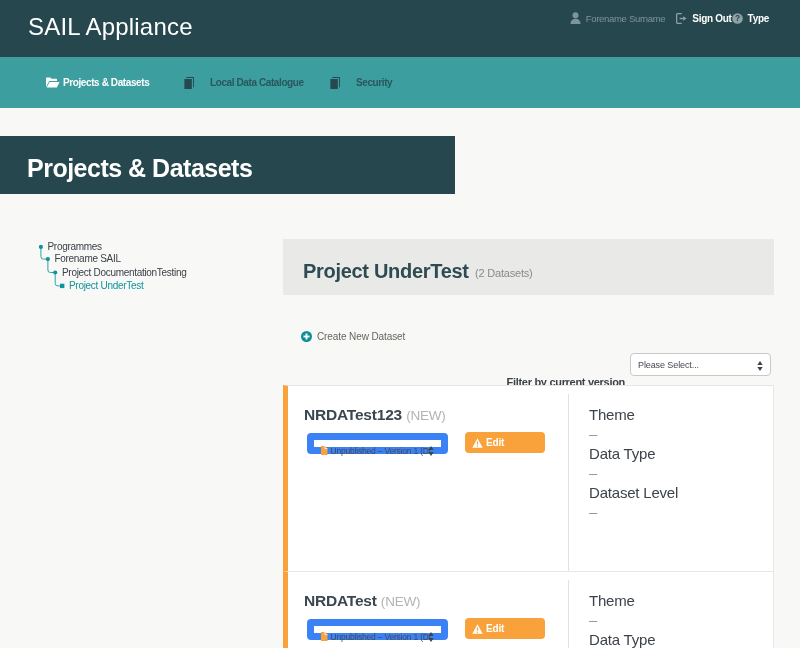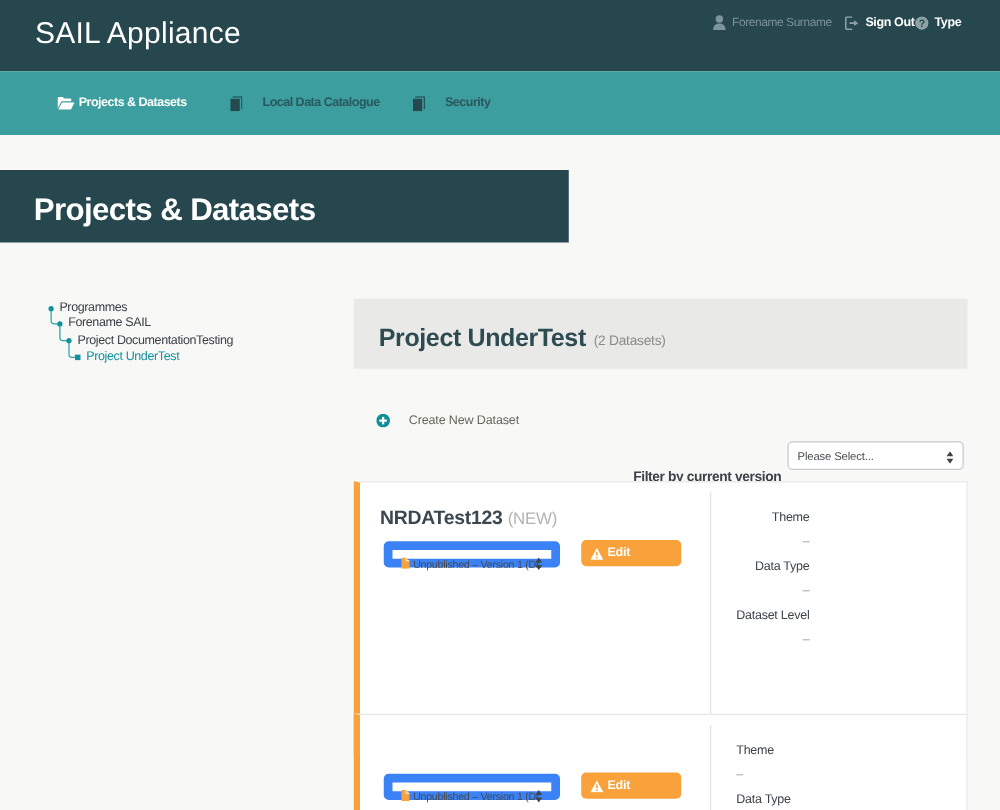--- a/index.html
+++ b/index.html
@@ -28,40 +28,40 @@
 .tree-row { font-size:10px; letter-spacing:-0.3px; color:#3c4249; white-space:nowrap; }
 .tree-row b { font-weight:normal; }
 .teal { color:#11929e; }
 
 
 .gbox { left:283px; top:239px; width:491px; height:56px; background:#e9e9e8; }
 .gbox .t1 { position:absolute; left:20px; top:21px; font-size:20px; font-weight:bold; color:#2e4b52; letter-spacing:-0.3px; }
 .gbox .t2 { position:absolute; left:192px; top:28px; font-size:11px; color:#8a8a8a; letter-spacing:-0.2px;text-align:center; }
 
 
-.cnd-text { left:327px; top:330.5px; font-size:10px; letter-spacing:-0.1px; color:#66665e; }
+.cnd-text { left:317px; top:330.5px; font-size:10px; letter-spacing:-0.1px; color:#66665e; }
 
 
 .flt-label { top:360px; right:175px; font-size:11px; letter-spacing:-0.3px; font-weight:bold; color:#3c4148; white-space:nowrap;margin-top:16px; }
 .sel { background:#fff; border:1px solid #c9c9c9; border-radius:4px; }
 .sel1 { left:630px; top:353px; width:141px; height:23px;padding-left:32px; }
 .sel1 .st { position:absolute; left:7px; top:5.5px; font-size:9px; letter-spacing:-0.1px; color:#44494f; }
 
 
 .card { left:283px; width:491px; background:#fff; border:1px solid #e7e7e5; border-left:5px solid #f9a13a; }
-.card1 { top:385px; height:220px;text-align:right; }
+.card1 { top:385px; height:220px; }
 .card2 { top:571px; height:172px; }
 .ctitle { position:absolute; left:16px; top:20px; font-size:15.5px; font-weight:bold; color:#3a4750; letter-spacing:-0.2px; white-space:nowrap; }
 .ctitle .new { font-weight:normal; color:#b3b3b3; font-size:13.5px; letter-spacing:-0.2px; }
 .csel { position:absolute; left:19px; top:47px; width:141px; height:21px; background:#fff; border:7px solid #3b82f6; border-radius:4px; }
 .csel .st { position:absolute; left:16.5px; top:5.5px; font-size:8.5px; letter-spacing:-0.2px; color:#44494f; white-space:nowrap; }
 .editbtn { position:absolute; left:177px; top:46px; width:80px; height:21px; background:#f9a13a; border-radius:4px; }
 .editbtn .et { position:absolute; left:21px; top:4.5px; font-size:10px; letter-spacing:-0.2px; font-weight:bold; color:#fff; }
 .vline { position:absolute; left:280px; top:8px; bottom:8px; width:1px; background:#e2e2e0; }
-.rcol { position:absolute; left:301px; top:19px; font-size:10px; letter-spacing:-0.2px; color:#3d434b; line-height:19.4px; }
+.rcol { position:absolute; left:301px; top:19px; font-size:15px; letter-spacing:-0.2px; color:#3d434b; line-height:19.4px; }
 .rcol .dash { color:#9a9a9a; }
 
 .arrows { position:absolute; right:7px; top:4px; }
 </style>
 </head>
 <body>
 
 <div class="abs hdr"></div>
 <div class="abs brand">SAIL Appliance</div>
 <div class="abs hdr-right">
@@ -153,20 +153,21 @@
       <rect x="4.9" y="3.4" width="1.2" height="3.3" fill="#f9a13a"></rect>
       <rect x="4.9" y="7.6" width="1.2" height="1.2" fill="#f9a13a"></rect>
     </svg>
     <span class="et">Edit</span>
   </div>
   <div class="vline"></div>
   <div class="rcol">Theme<br><span class="dash">–</span><br>Data Type<br><span class="dash">–</span><br>Dataset Level<br><span class="dash">–</span></div>
 </div>
 
 <div class="abs card card2">
+  <div class="ctitle">NRDATest <span class="new">(NEW)</span></div>
   <div class="csel">
     <svg style="position:absolute; left:7px; top:5.5px;" width="6.5" height="9" viewBox="0 0 8 11" preserveAspectRatio="none">
       <path d="M0 0 H4.8 L8 3.2 V11 H0 Z" fill="#f9a13a"></path>
       <path d="M4.8 0 L4.8 3.2 L8 3.2" fill="none" stroke="#fff" stroke-width="0.9"></path>
     </svg>
     <span class="st">Unpublished – Version 1 (Dr.</span>
     <svg class="arrows" style="top:5.5px;" width="6" height="10" viewBox="0 0 6 10">
       <path d="M3 0 L5.7 4 H0.3 Z" fill="#3f444b"></path>
       <path d="M3 10 L0.3 6 H5.7 Z" fill="#3f444b"></path>
     </svg>

